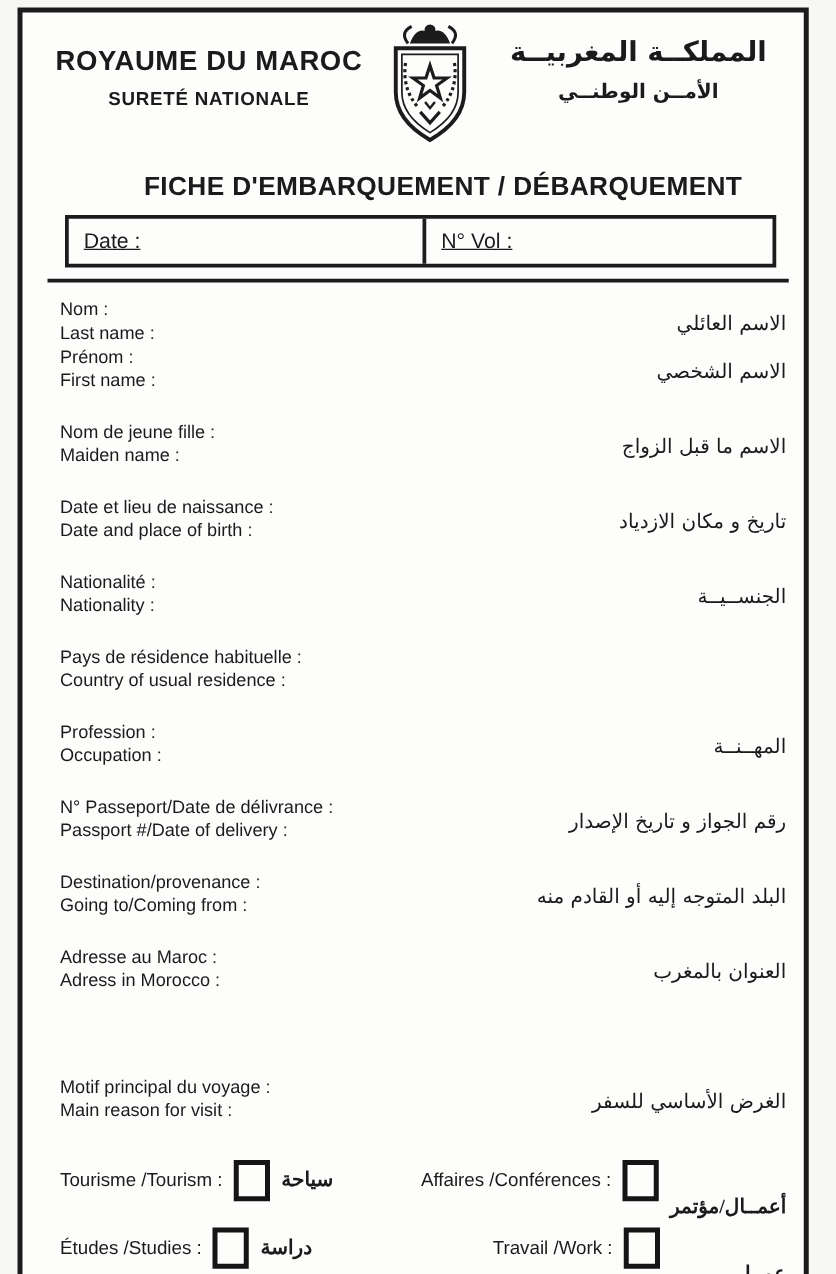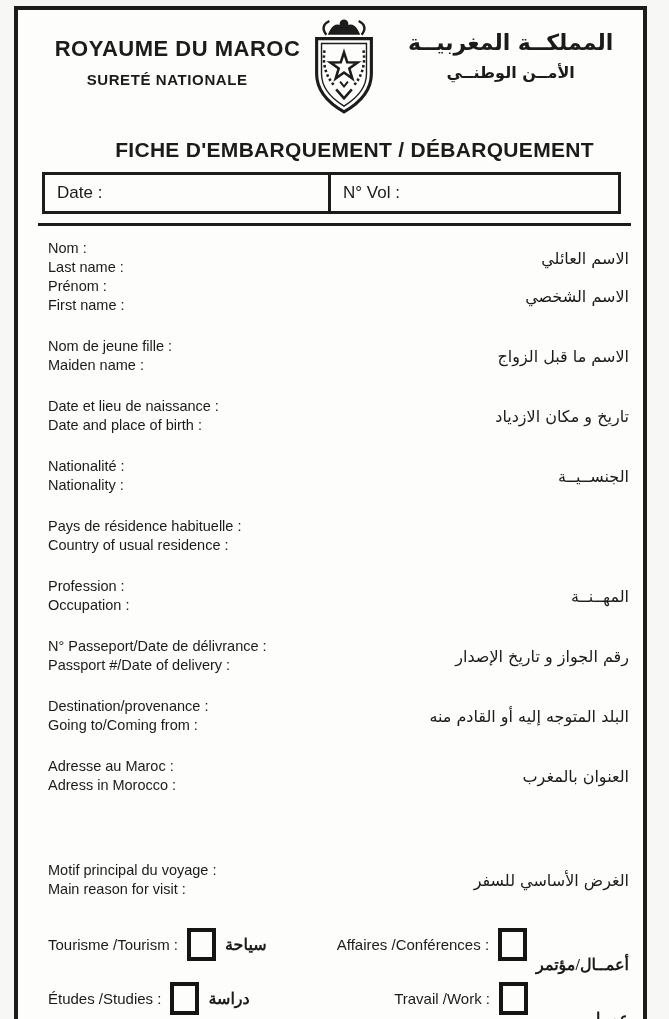--- a/index.html
+++ b/index.html
@@ -20,43 +20,44 @@
   }
   
   .header {
     display: flex;
     justify-content: space-between;
     align-items: flex-start;
     padding: 20px 10px 0 16px;
     height: 100px;
   }
   .hdr-fr { width: 272px; text-align: center; padding-top: 6px; }
-  .hdr-fr .country { font-size: 22px; font-weight: bold; letter-spacing: 0.5px; white-space: nowrap; text-align: right; }
+  .hdr-fr .country { font-size: 22px; font-weight: bold; letter-spacing: 0.5px; white-space: nowrap; }
   .hdr-fr .agency  { font-size: 15px; font-weight: bold; margin-top: 9px; letter-spacing: 0.6px; }
   .emblem { margin-top: -14px; flex: 0 0 auto; }
   .hdr-ar { width: 250px; text-align: center; direction: rtl; font-family: "DejaVu Sans", sans-serif; }
   .hdr-ar .country-ar { font-size: 22px; font-weight: bold; white-space: nowrap; }
   .hdr-ar .agency-ar  { font-size: 16px; font-weight: bold; margin-top: 8px; }
   
   .form-title {
     text-align: center;
     font-size: 21px;
     font-weight: bold;
     letter-spacing: 0.3px;
     margin-top: 8px;
     white-space: nowrap;
     padding-left: 48px;
   }
   
   .flight-box {
-    margin: 10px 22px 0 24px;
+    margin: 10px 22px 0 34px;
     border: 3px solid #1c1c1c;
     height: 36px;
     display: flex;
     box-sizing: content-box;
+    text-decoration: underline;
   }
   .flight-cell { display: flex; align-items: center; font-size: 17px; padding-left: 12px; }
   .cell-date { width: 271px; border-right: 3px solid #1c1c1c; }
   .cell-vol  { flex: 1; }
   .separator {
     margin: 9px 12px 0 20px;
     border-top: 3px solid #1c1c1c;
   }
   
   .fields { padding: 13px 14px 0 30px; }

